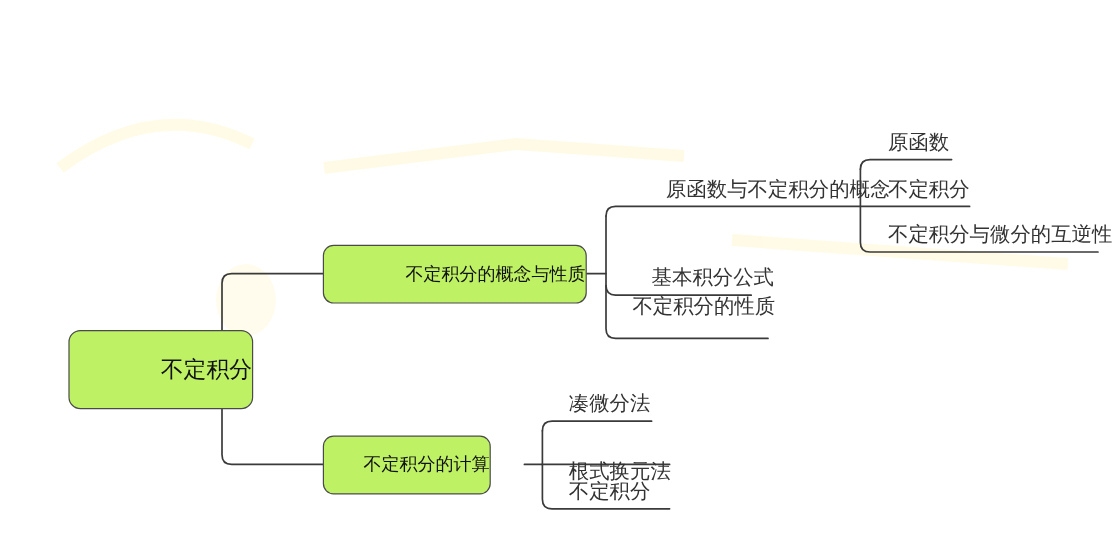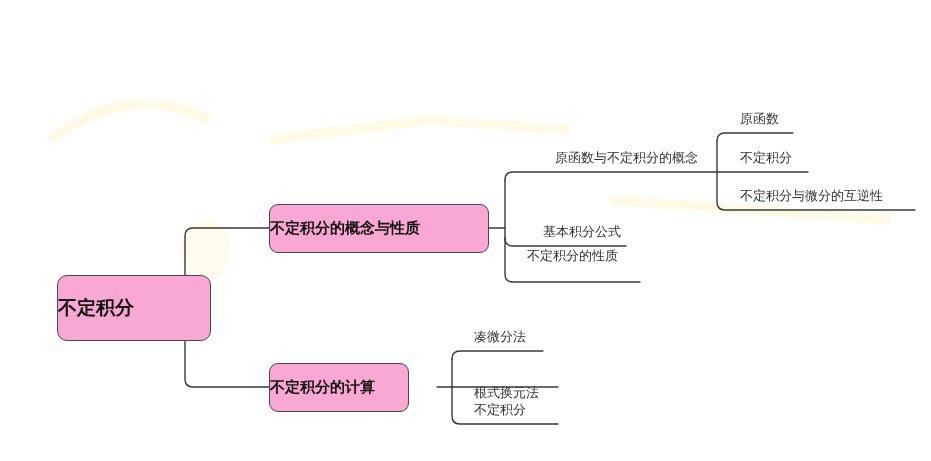--- a/index.html
+++ b/index.html
@@ -23,25 +23,25 @@
     .wires {
       position: absolute;
       left: 0; top: 0;
       width: 931px; height: 461px;
     }
     .node-box {
       position: absolute;
       box-sizing: border-box;
       border: 1.6px solid #4a4a4a;
       border-radius: 9px;
-      background: #f9a8d4;
+      background: #bef264;
       display: flex;
       align-items: center;
-      justify-content: flex-start;
-      font-weight: bold;
+      justify-content: flex-end;
+      font-weight: normal;
       color: #111111;
       white-space: nowrap;
     }
     .root {
       left: 57px; top: 275px;
       width: 154px; height: 66px;
       font-size: 19px;
       border-radius: 10px;
     }
     .branch1 {
@@ -49,21 +49,21 @@
       width: 220px; height: 49px;
       font-size: 15px;
     }
     .branch2 {
       left: 269px; top: 363px;
       width: 140px; height: 49px;
       font-size: 15px;
     }
     .leaf {
       position: absolute;
-      font-size: 13px;
+      font-size: 17px;
       color: #333333;
       white-space: nowrap;
       line-height: 16px;
     }
     .watermark {
       position: absolute;
       left: 10px; top: 80px;
       width: 900px; height: 200px;
       pointer-events: none;
     }

